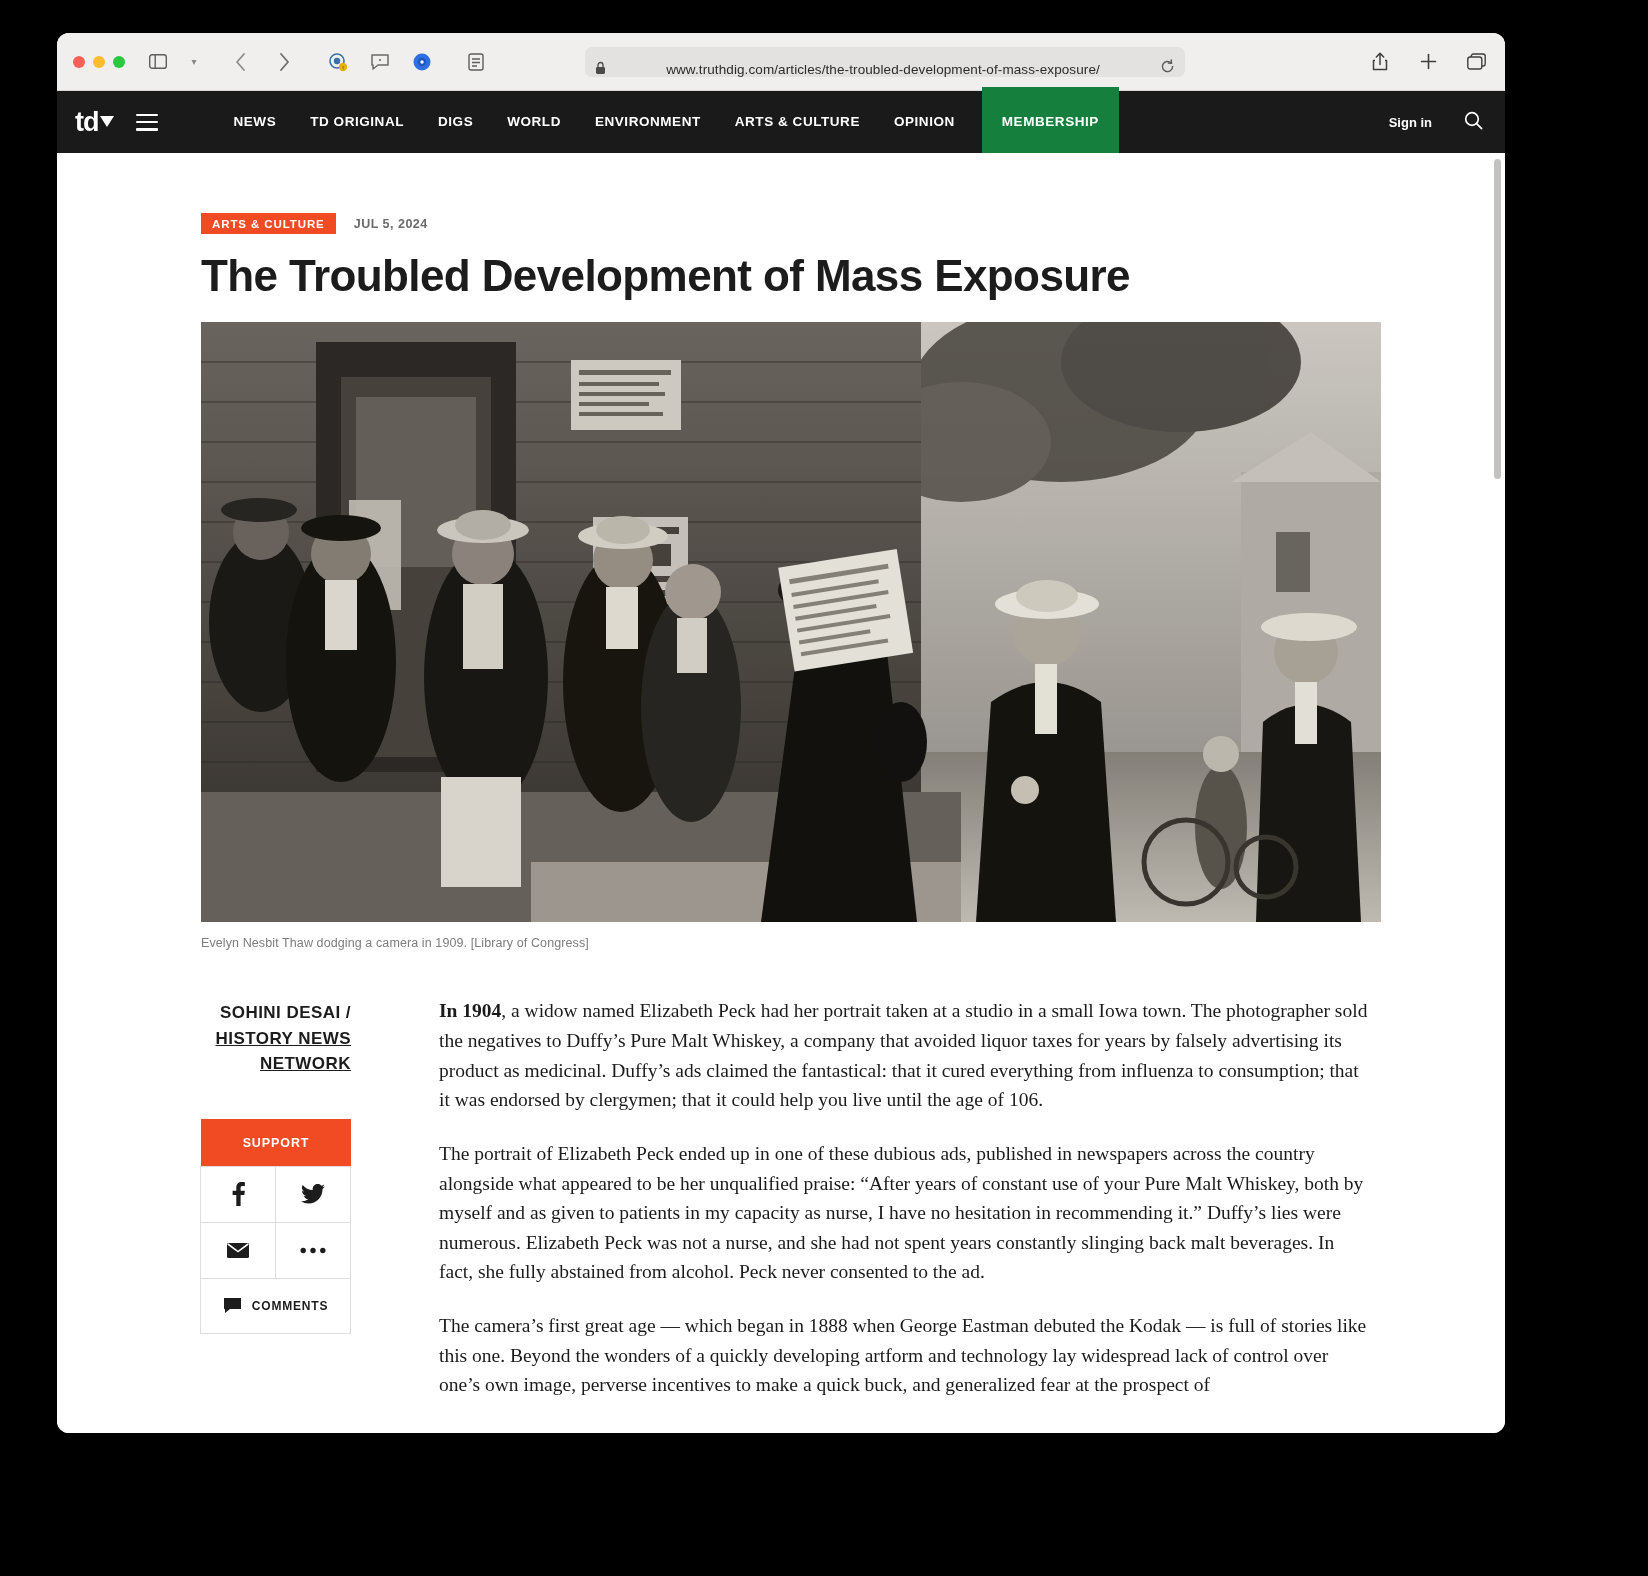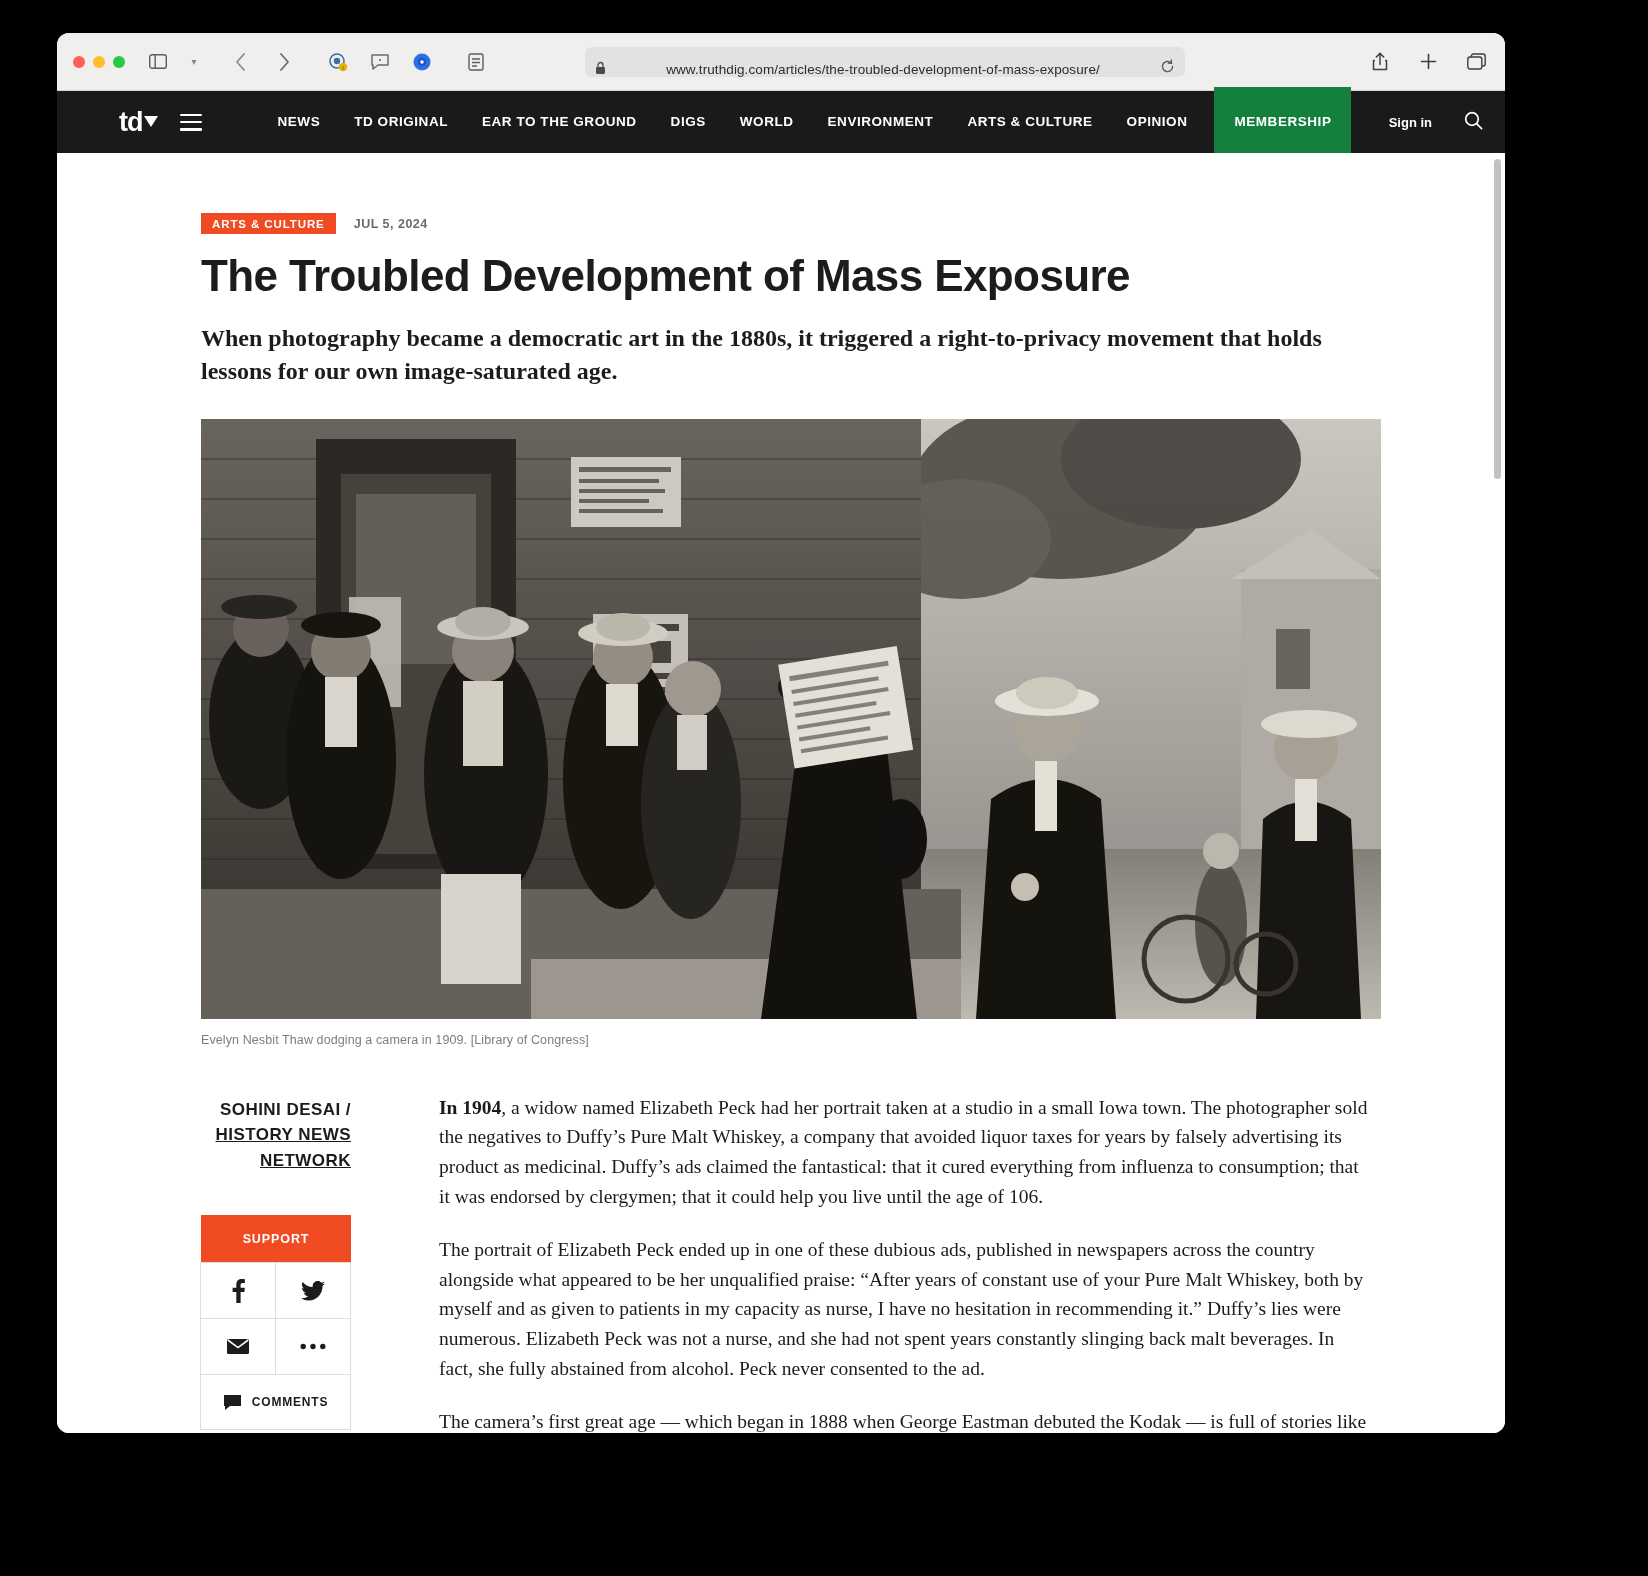--- a/index.html
+++ b/index.html
@@ -91,21 +91,20 @@
     position: relative;
   }
   .logo {
     color: #fff;
     font-weight: 700;
     font-size: 27px;
     letter-spacing: -1px;
     display: flex;
     align-items: baseline;
     line-height: 1;
-    margin-left: 44px;
   }
   .logo .tri {
     width: 0; height: 0;
     border-left: 7px solid transparent;
     border-right: 7px solid transparent;
     border-top: 11px solid #fff;
     margin-left: 2px;
     position: relative;
     top: -4px;
   }
@@ -382,21 +381,20 @@
           <span class="tri"></span>
       </div>
       <div class="hamburger">
         <span></span>
           <span></span>
           <span></span>
       </div>
       <div class="mainnav">
         <a href="#">NEWS</a>
         <a href="#">TD ORIGINAL</a>
-        <a href="#">EAR TO THE GROUND</a>
         <a href="#">DIGS</a>
         <a href="#">WORLD</a>
         <a href="#">ENVIRONMENT</a>
         <a href="#">ARTS &amp; CULTURE</a>
         <a href="#">OPINION</a>
         <a href="#" class="membership">MEMBERSHIP</a>
       </div>
       <div class="header-right">
         <span class="signin">Sign in</span>
         <span class="search-ic">
@@ -411,21 +409,20 @@
     <div class="page">
       <div class="content">
         <div class="wrap">
 
           <div class="kicker-row">
             <span class="kicker">ARTS &amp; CULTURE</span>
             <span class="date">JUL 5, 2024</span>
           </div>
 
           <h1 class="headline">The Troubled Development of Mass Exposure</h1>
-          <p class="dek">When photography became a democratic art in the 1880s, it triggered a right-to-privacy movement that holds lessons for our own image-saturated age.</p>
 
           <div class="hero">
             <svg width="1180" height="600" viewBox="0 0 1180 600">
               <defs>
                 <linearGradient id="sky" x1="0" y1="0" x2="0" y2="1">
                   <stop offset="0%" stop-color="#d6d2cb"></stop>
                     <stop offset="100%" stop-color="#8e8a84"></stop>
                 </linearGradient>
                 <linearGradient id="wall" x1="0" y1="0" x2="0" y2="1">
                   <stop offset="0%" stop-color="#6f6a63"></stop>

